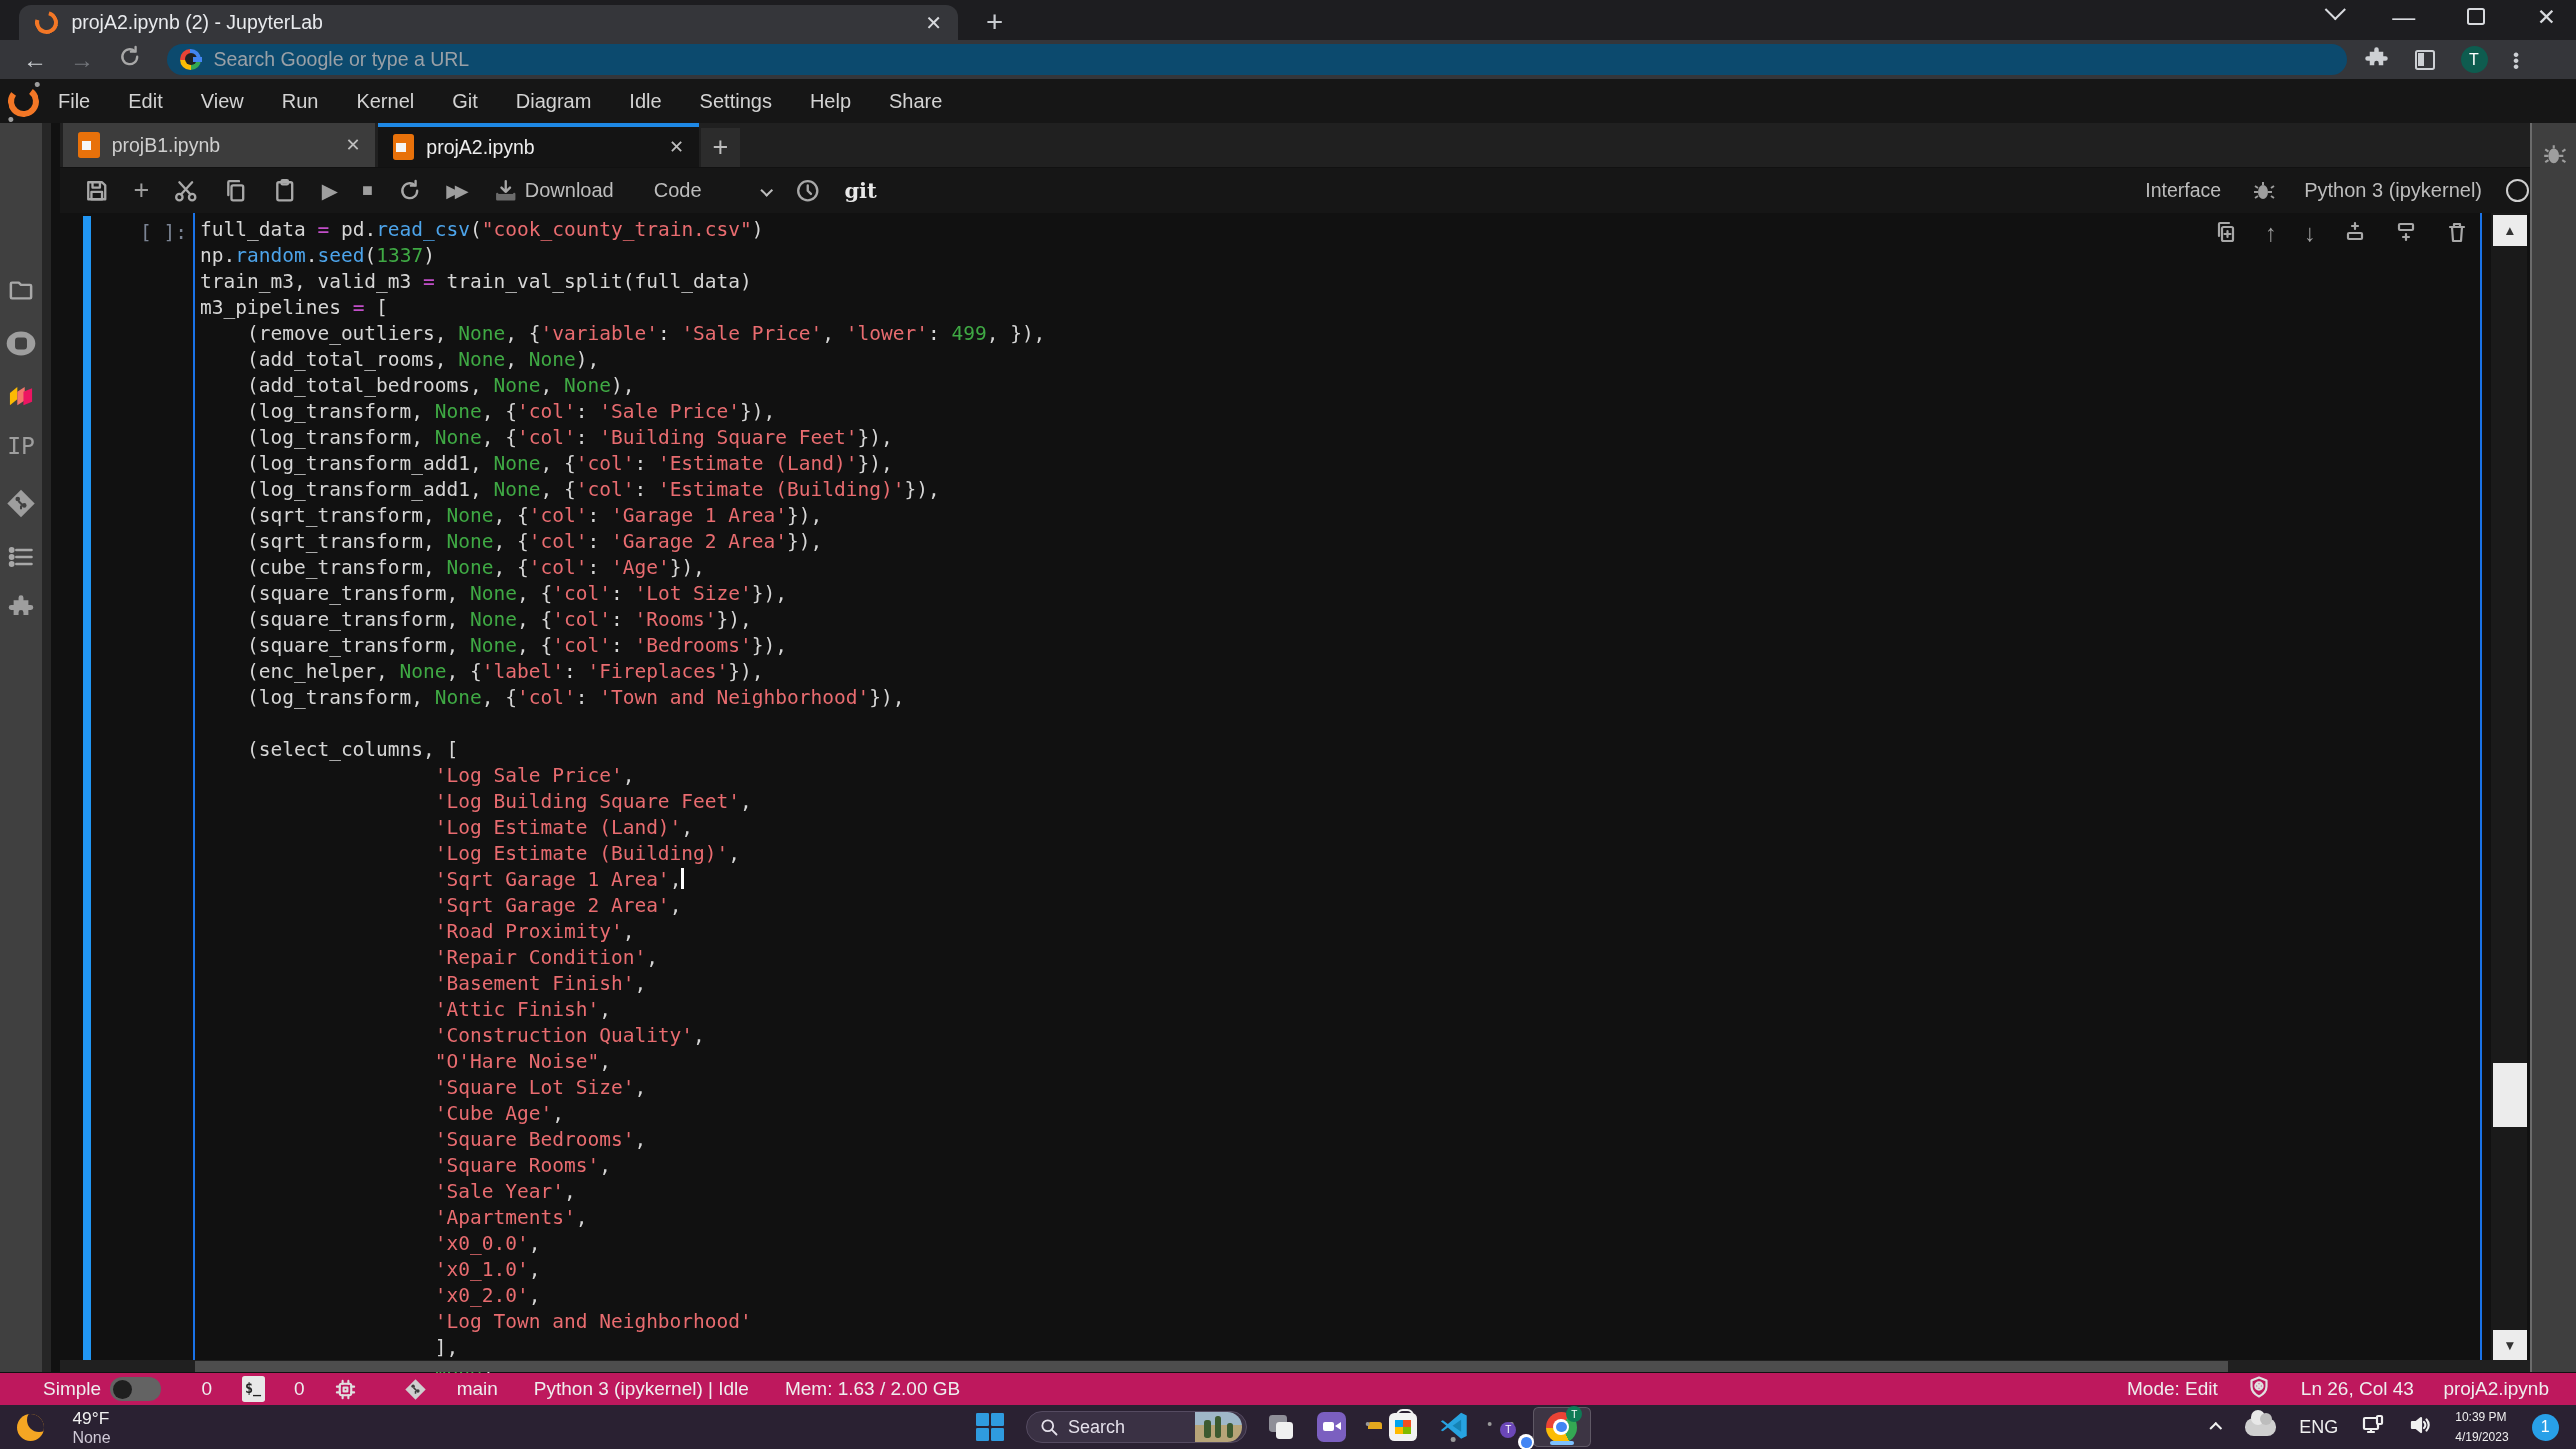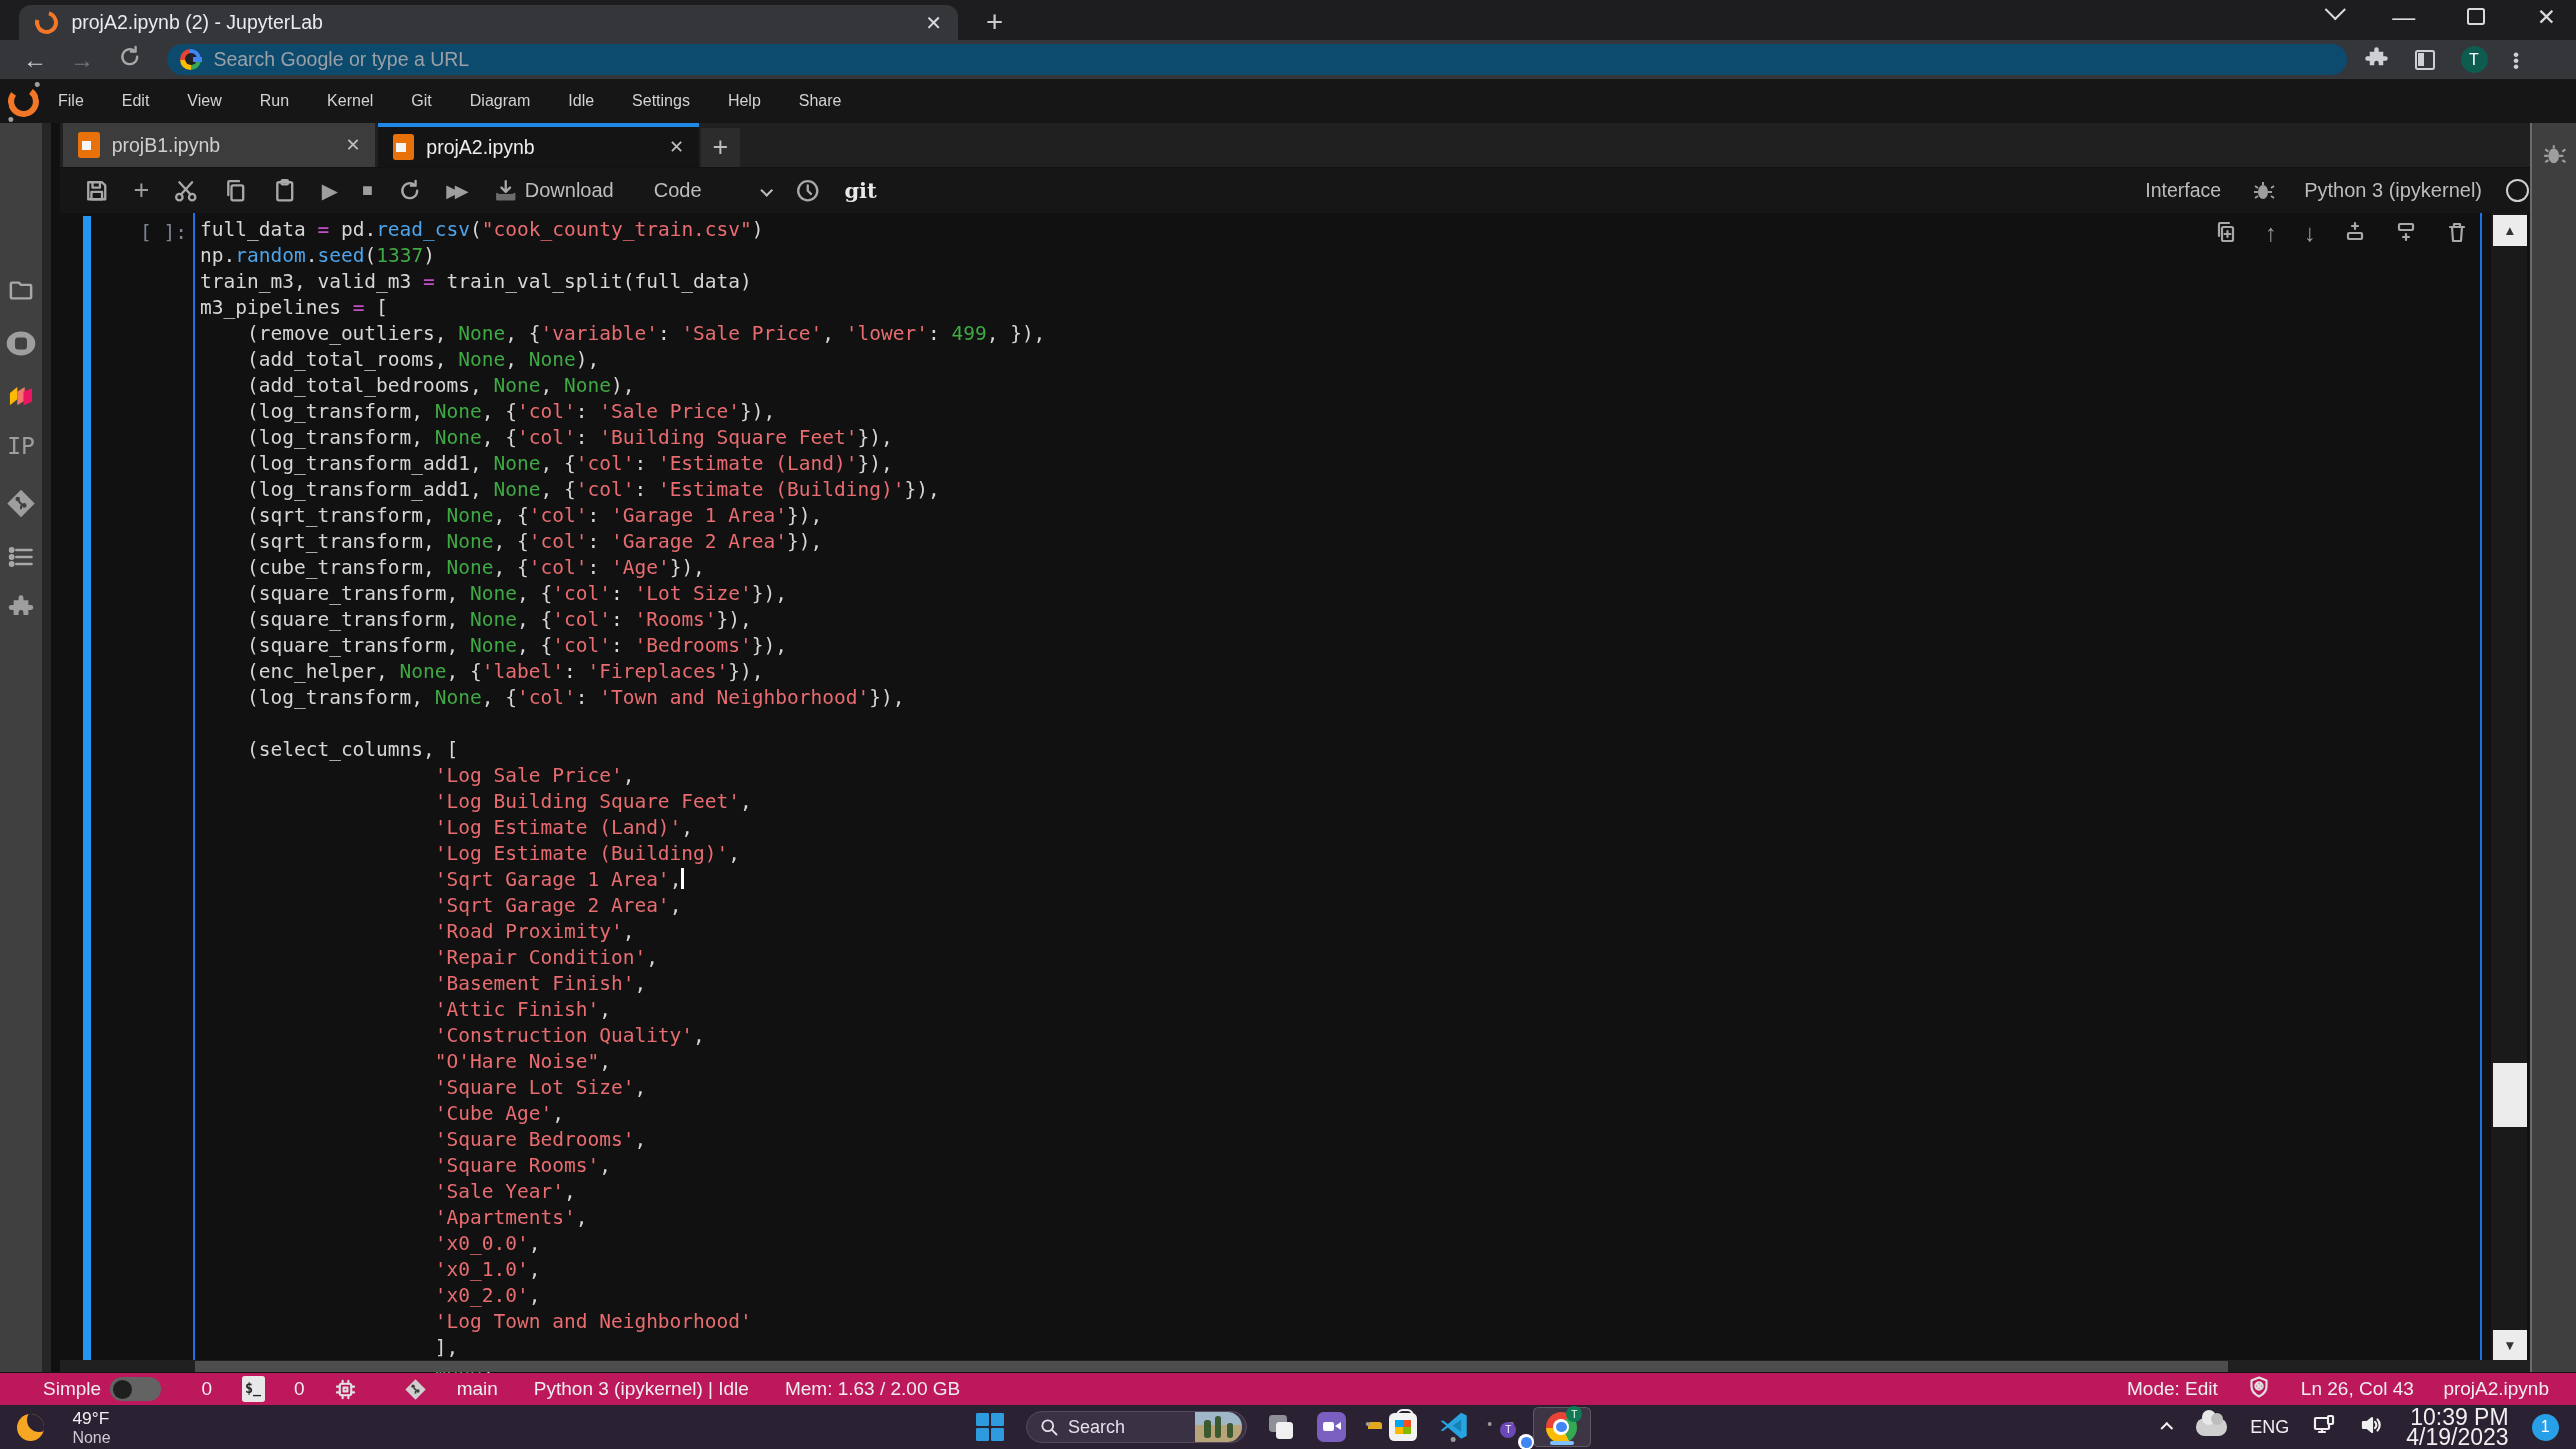--- a/index.html
+++ b/index.html
@@ -18,21 +18,21 @@
   .gring{width:21.5px;height:21.5px;border-radius:50%;background:conic-gradient(#4285f4 0 25%,#34a853 0 50%,#fbbc05 0 75%,#ea4335 0 100%);position:relative}
   .gring:after{content:"";position:absolute;left:4.7px;top:4.7px;width:12px;height:12px;border-radius:50%;background:#202124}
   .gring:before{content:"";position:absolute;right:-0.7px;top:8px;width:9.4px;height:5.4px;background:#4285f4;z-index:2}
   .urltext{color:#9aa0a6;font-size:19.5px}
   .b-right{display:flex;align-items:center;gap:25.5px;margin-left:16px}
   .avatar{width:27px;height:27px;border-radius:50%;background:#0e5c4f;color:#fff;font-size:16px;display:flex;align-items:center;justify-content:center}
   .dots{color:#cdd0d4;font-size:17.4px;letter-spacing:0;line-height:6px}
   .sidepanel-ic{width:20px;height:20px;border:2px solid #cdd0d4;border-radius:2.7px;position:relative}
   .sidepanel-ic:after{content:"";position:absolute;left:1.3px;top:1.3px;bottom:1.3px;width:6px;background:#cdd0d4}
   
-  .j-menubar{left:0;top:79px;width:2576px;height:44px;background:#161616;display:flex;align-items:center;color:#d3d3d3;font-size:16px}
+  .j-menubar{left:0;top:79px;width:2576px;height:44px;background:#161616;display:flex;align-items:center;color:#d3d3d3;font-size:20px}
   .j-menubar .mi{padding:0 19px}
   .jlogo{width:31px;height:31px;margin-left:8px;border-radius:50%;border:6px solid transparent;border-bottom-color:#f37726;border-left-color:#f37726;border-right-color:#f37726;transform:rotate(-8deg);position:relative}
   .jlogo i{position:absolute;width:5.4px;height:5.4px;border-radius:50%;background:#9e9e9e}
   
   .actbar{left:0;top:123px;width:51px;height:1249px;background:#404040;border-right:9.4px solid #262626}
   .act-ic{position:absolute;left:50%;transform:translateX(-50%);color:#9e9e9e}
   
   .doc-tabbar{left:60px;top:123px;width:2516px;height:44px;background:#202020}
   .dtab{position:absolute;top:0;height:44px;display:flex;align-items:center;gap:12px;font-size:19.5px;padding:0 14.8px;color:#cfcfcf}
   .dtab.inactive{left:3.4px;width:312px;background:#3c3c3c}
@@ -99,21 +99,21 @@
   .chromeic:before{content:"";position:absolute;left:7.4px;top:7.4px;width:16px;height:16px;border-radius:50%;background:#fff}
   .chromeic:after{content:"";position:absolute;left:10px;top:10px;width:10.7px;height:10.7px;border-radius:50%;background:#4285f4}
   .pbadge{position:absolute;right:-5.4px;top:-5.4px;width:16px;height:16px;border-radius:50%;color:#fff;font-size:10px;display:flex;align-items:center;justify-content:center;z-index:3}
   .rundot{position:absolute;bottom:0.7px;left:50%;transform:translateX(-50%);width:4.7px;height:4.7px;border-radius:50%;background:#9a9a9a}
   .activebox{width:58px;height:40px;border-radius:5.4px;background:rgba(255,255,255,.09);border:0.7px solid rgba(255,255,255,.18);display:flex;align-items:center;justify-content:center;position:relative}
   .underline{position:absolute;bottom:1.3px;left:50%;transform:translateX(-50%);width:24px;height:4px;border-radius:2px;background:#7cc0ff}
   .tray{position:absolute;right:17.4px;display:flex;align-items:center;gap:23px;color:#f0f0f0;font-size:18px}
   .cloudic{width:31px;height:17.4px;background:#cfcfcf;border-radius:8.7px;position:relative}
   .cloudic:before{content:"";position:absolute;left:5.4px;top:-8px;width:14.8px;height:14.8px;border-radius:50%;background:#e8e8e8}
   .cloudic:after{content:"";position:absolute;left:14.8px;top:-5.4px;width:12px;height:12px;border-radius:50%;background:#bdbdbd}
-  .clock2{text-align:right;font-size:23px;line-height:20px}
+  .clock2{text-align:left;font-size:12px;line-height:20px}
   .badge1{width:27px;height:27px;border-radius:50%;background:#28a0e8;color:#fff;display:flex;align-items:center;justify-content:center;font-size:16px}
   .chev-up{width:9.4px;height:9.4px;border-left:2px solid #f0f0f0;border-top:2px solid #f0f0f0;transform:rotate(45deg) translateY(2.7px)}
   svg.ic{stroke:#a8a8a8;fill:none;stroke-width:2.2;stroke-linecap:round;stroke-linejoin:round}
 </style>
 </head>
 <body>
 
 <div class="abs b-tabstrip">
   <div class="abs b-tab">
     <span class="jup-ring"></span>

